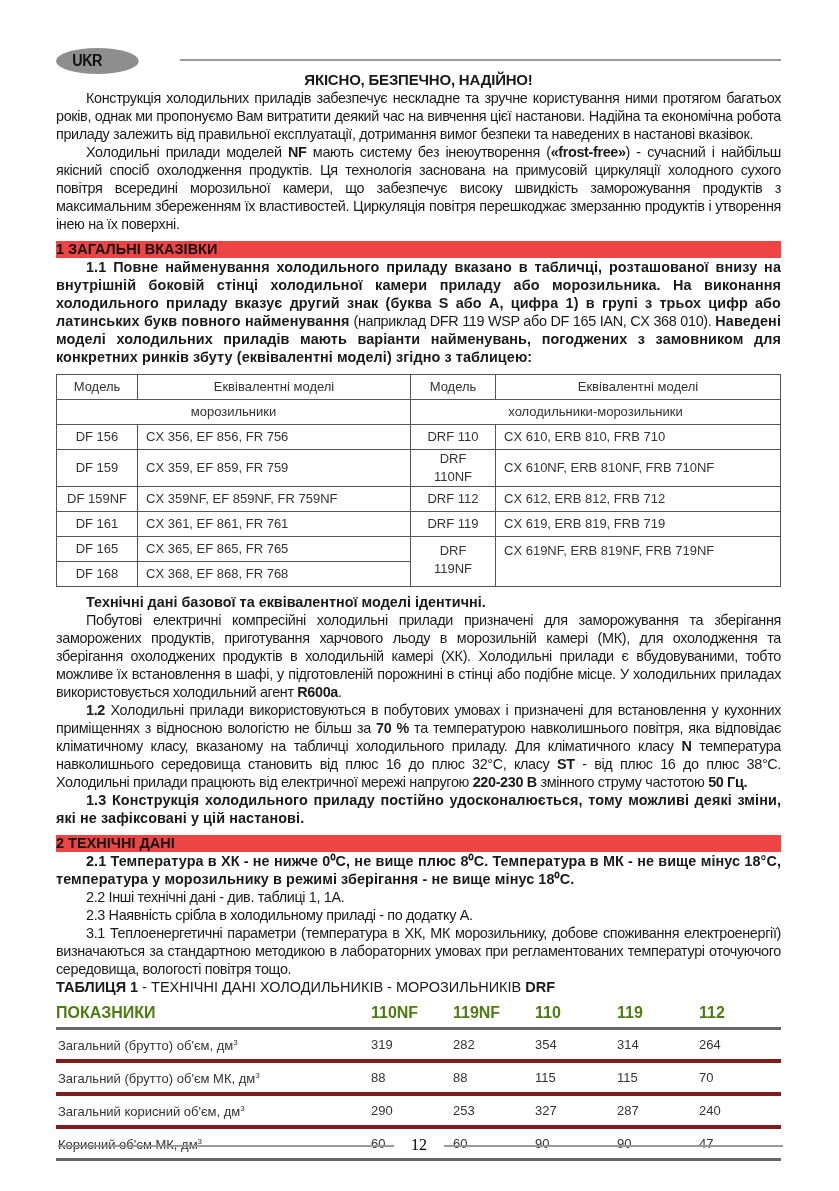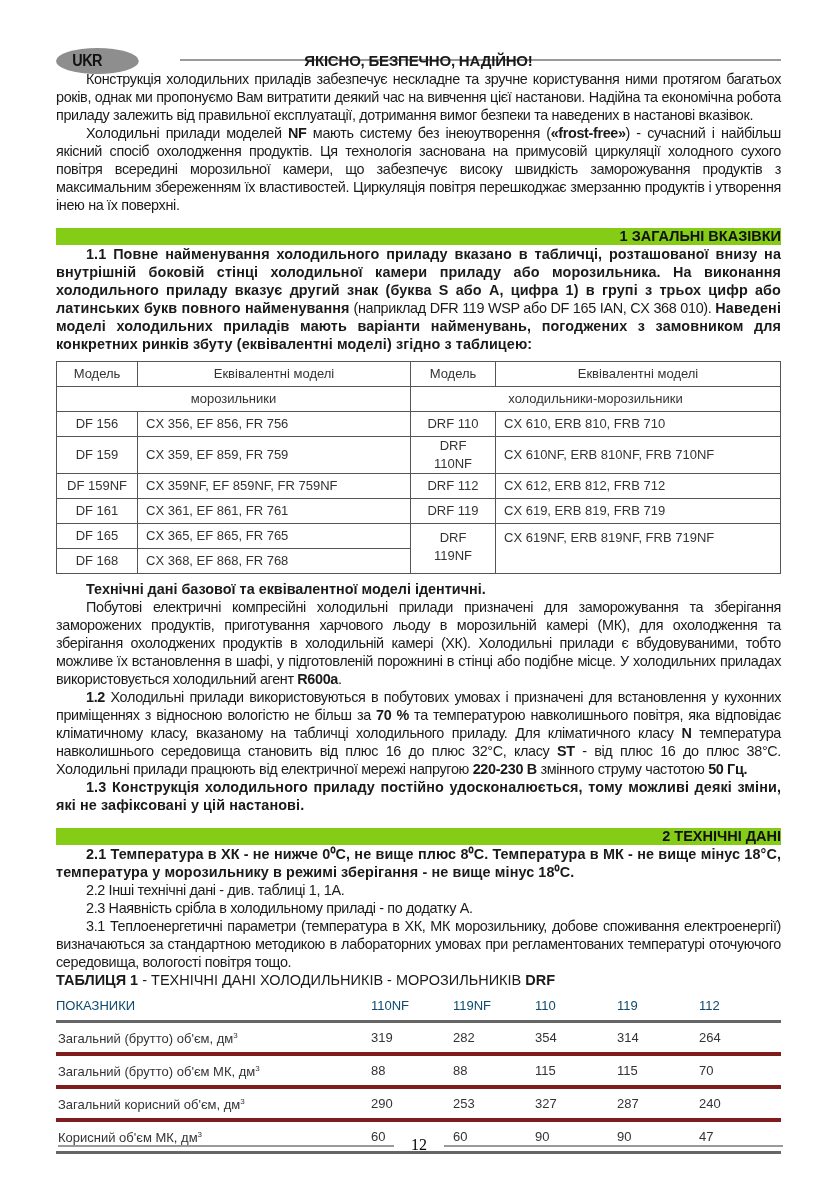--- a/index.html
+++ b/index.html
@@ -9,51 +9,51 @@
   }
   .header { position: absolute; top: 48px; left: 56px; width: 725px; height: 26px; }
   .lang-badge {
     position: absolute; left: 0; top: 0; width: 92px; height: 26px;
     background: #8e8e8e; border-radius: 50%;
     font-weight: bold; font-size: 16px; line-height: 26px; color: #111;
     text-indent: 18px; letter-spacing: -0.5px; transform: scaleX(0.9); transform-origin: left;
   }
   .header-rule { position: absolute; left: 124px; right: 0; top: 11px; height: 2px; background: #9a9a9a; }
 
-  .content { position: absolute; left: 56px; top: 52px; width: 725px; font-size: 14.4px; line-height: 18px; }
+  .content { position: absolute; left: 56px; top: 71px; width: 725px; font-size: 14.4px; line-height: 18px; }
   .content p { margin: 0; text-align: justify; }
   .indent { text-indent: 30px; }
   .b { font-weight: bold; }
   .cond { letter-spacing: -0.35px; }
   .title {
     text-align: center !important; font-weight: bold; font-size: 15px; margin-top: 0 !important;
     letter-spacing: -0.2px;
   }
   .section-bar {
-    background: #84cc16; color: #111; text-align: right; font-weight: bold;
-    font-size: 14.5px; line-height: 17px; height: 17px; margin: 14px 0 0 0;
+    background: #ef4444; color: #111; text-align: left; font-weight: bold;
+    font-size: 14.5px; line-height: 17px; height: 17px; margin: 8px 0 0 0;
   }
   .bold-para { font-weight: bold; letter-spacing: 0.1px; }
 
   table.eq {
     width: 725px; border-collapse: collapse; margin-top: 8px; margin-bottom: 6px;
     font-size: 13px; color: #333; padding-left: 32px;
   }
   table.eq td {
     border: 1px solid #555; height: 24px; padding: 0 8px; vertical-align: middle;
   }
   table.eq td.c { text-align: center; }
   table.eq td.top { vertical-align: top; padding-top: 5px; }
 
   .table-caption { font-size: 14.5px; margin-top: 2px; }
   table.tech {
     width: 725px; border-collapse: collapse; margin-top: 6px; font-size: 13px; color: #333;
   }
   table.tech th {
-    text-align: left; font-weight: normal; font-size: 13px; padding: 2px 0 5px 0; color: #0c4a6e;
+    text-align: left; font-weight: bold; font-size: 16px; padding: 2px 0 5px 0; color: #4d7c0f;
     border-bottom: 3px solid #666;
   }
   table.tech th.num, table.tech td.num { text-align: left; width: 82px; }
   table.tech td {
     height: 29px; border-bottom: 4px solid #7f1d1d; padding: 0; vertical-align: middle;
   }
   table.tech tr:last-child td { border-bottom: 3px solid #666; }
   table.tech td.lbl { padding-left: 2px; }
   sup { font-size: 8px; }
 

